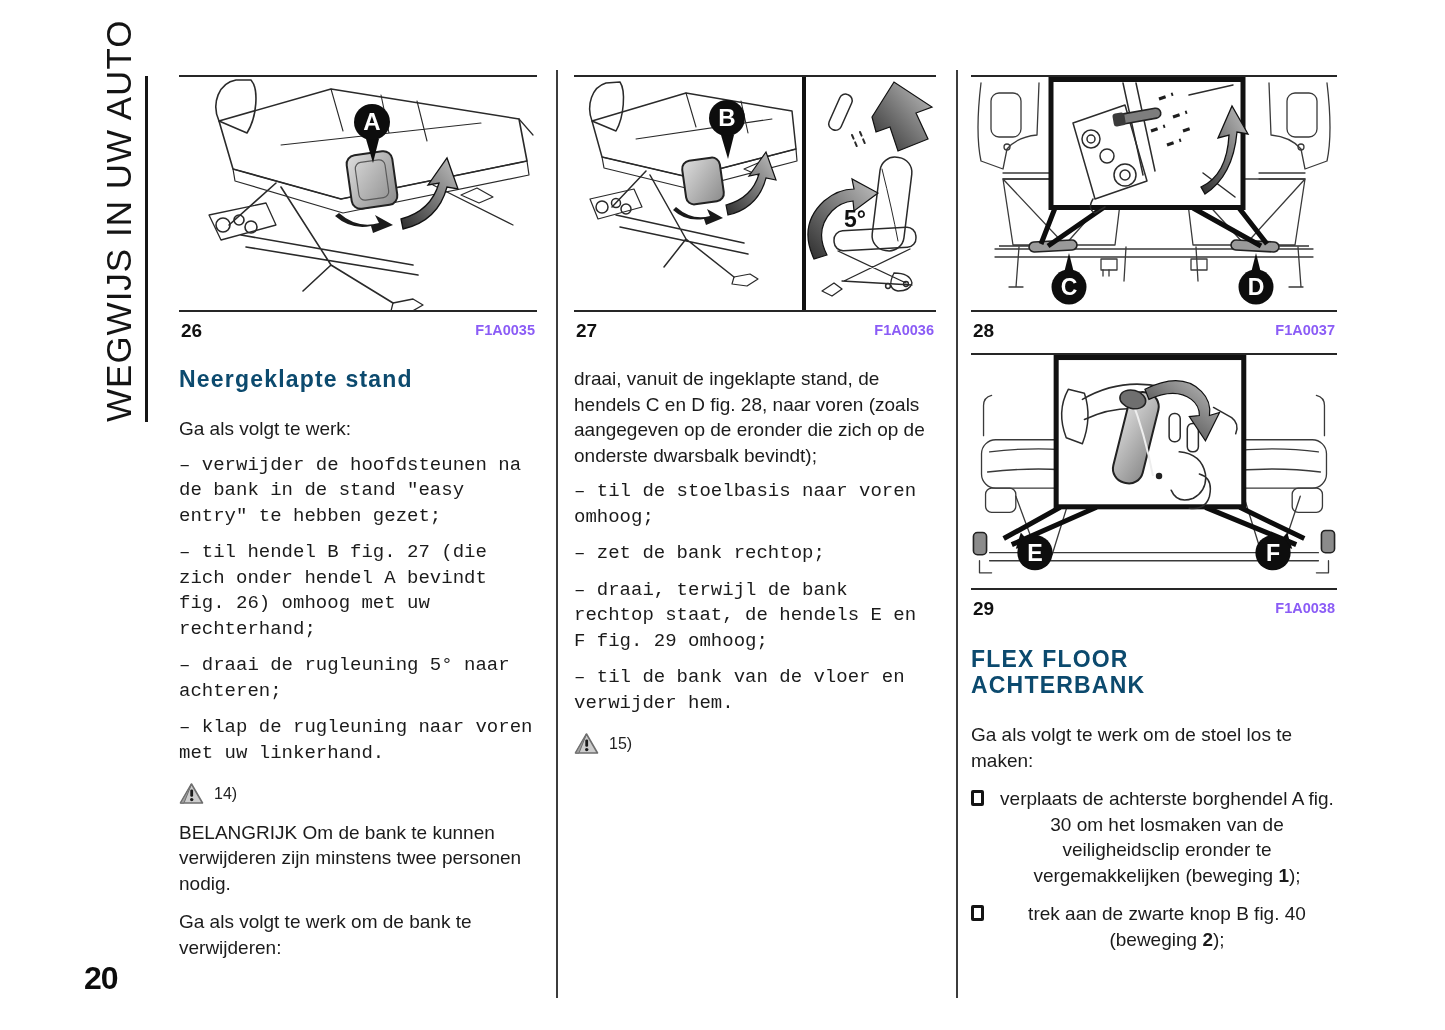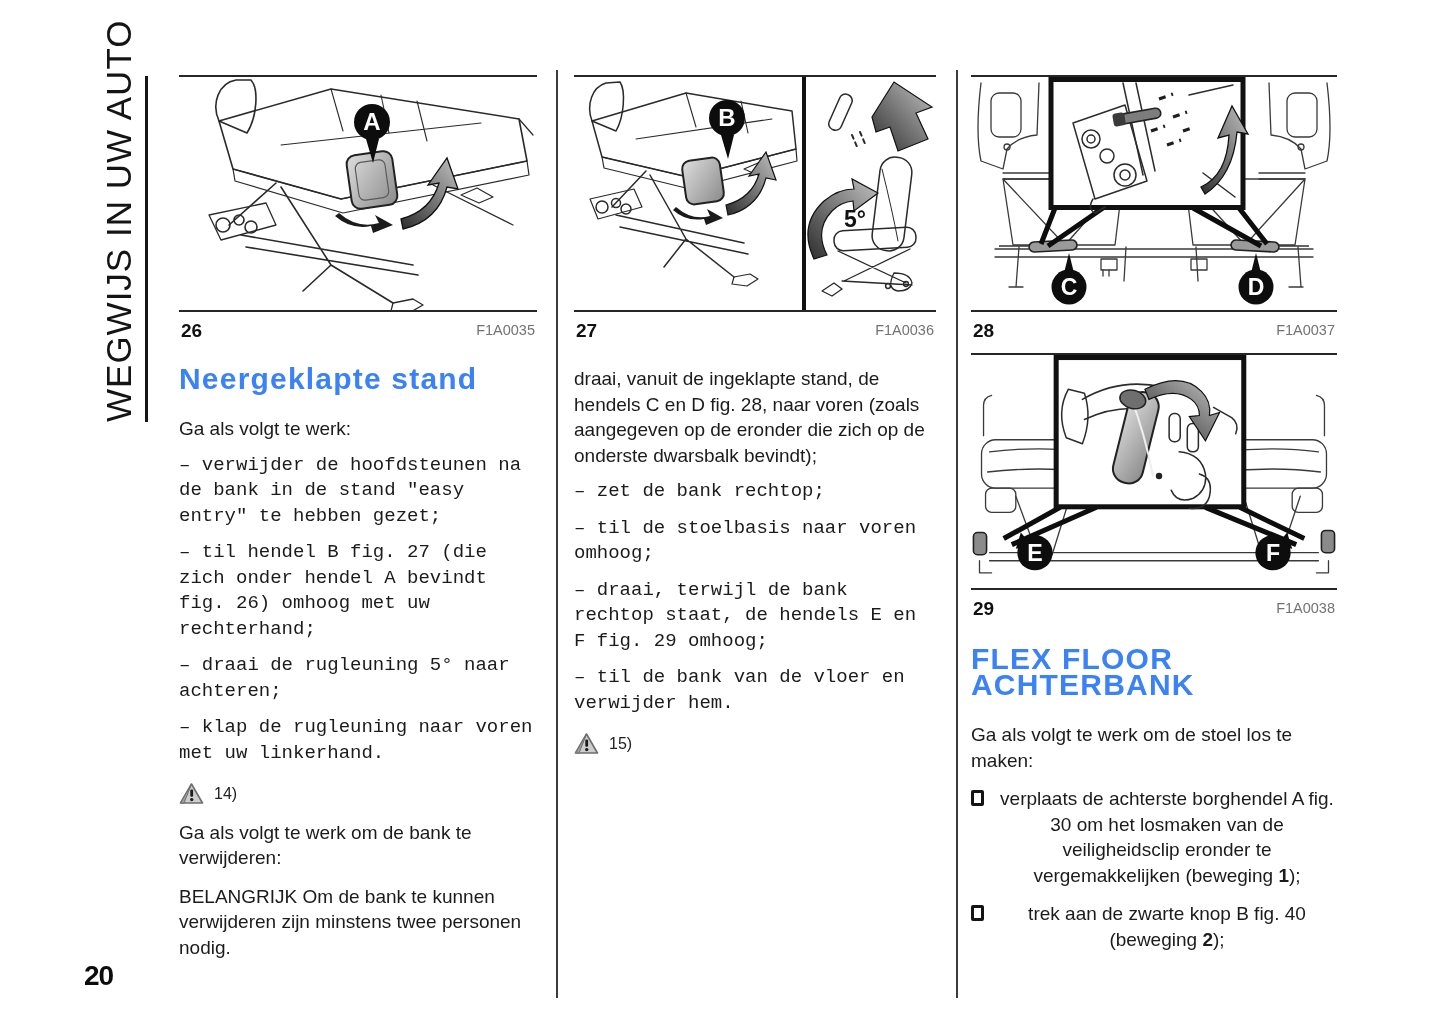--- a/index.html
+++ b/index.html
@@ -24,43 +24,43 @@
   .col2 { left:574px; width:362px; }
   .col3 { left:971px; width:366px; }
 
   
   .fig-art { border-top:2px solid #262626; border-bottom:2px solid #262626;
              height:237px; overflow:hidden; background:#fff; }
   .fig-art svg { display:block; width:100%; height:233px; }
   .fig-cap { display:flex; justify-content:space-between; align-items:flex-start;
              padding:6px 2px 0 2px; height:28px; }
   .fig-num  { font-weight:bold; font-size:19px; color:#111; }
-  .fig-code { font-weight:normal; font-size:14.5px; color:#737373; }
+  .fig-code { font-weight:bold; font-size:14.5px; color:#8b5cf6; }
   .fig29 { margin-top:13px; }
 
   
-  h2.sect { font-size:30px; line-height:26px; font-weight:bold; letter-spacing:1.2px;
-            color:#3b82f6; margin-top:26px; }
+  h2.sect { font-size:23px; line-height:26px; font-weight:bold; letter-spacing:1.2px;
+            color:#0c4a6e; margin-top:26px; }
   h2.caps { text-transform:none; }
 
   p { margin-top:24px; }
   p.item { margin-top:11px;font-family:Liberation Mono, monospace; }
   p.tight { margin-top:13px; }
 
   
   .warnrow { display:flex; align-items:center; gap:10px; margin-top:15px; }
   .warnrow .ref { font-size:16px; color:#222; }
 
   
   .cbullet { position:relative; padding-left:26px; margin-top:13px;text-align:center; }
   .cbox { position:absolute; left:0; top:4px; width:13px; height:16px;
           border:3px solid #141414; border-radius:2px; background:#fff; }
   .bold { font-weight:bold; }
 
-  .pagenum { position:absolute; left:84px; top:960px; font-size:28px; font-weight:bold;
+  .pagenum { position:absolute; left:84px; top:960px; font-size:32px; font-weight:bold;
              letter-spacing:-1px; color:#0c0c0c; }
 
   text.lbl { font-family:"Liberation Sans", sans-serif; font-weight:bold; fill:#fff; }
   text.deg { font-family:"Liberation Sans", sans-serif; font-weight:bold; fill:#111; }
 </style>
 </head>
 <body>
 
 <div class="page">
 
@@ -124,22 +124,22 @@
     <div class="warnrow">
       <svg width="25" height="23" viewBox="0 0 25 23">
         <path d="M12.5,2 L23.5,21 H1.5 Z" fill="#cdcdcd" stroke="#6e6e6e" stroke-width="1.6" stroke-linejoin="round"></path>
         <path d="M12.5,2 L5,21 H1.5 Z" fill="#9f9f9f" stroke="#6e6e6e" stroke-width="1"></path>
         <rect x="11.3" y="7.5" width="2.8" height="7.2" rx="1.2" fill="#1c1c1c"></rect>
         <circle cx="12.7" cy="17.6" r="1.7" fill="#1c1c1c"></circle>
       </svg>
       <span class="ref">14)</span>
     </div>
 
+    <p class="tight">BELANGRIJK Om de bank te kunnen verwijderen zijn minstens twee personen nodig.</p>
     <p class="tight">Ga als volgt te werk om de bank te verwijderen:</p>
-    <p class="tight">BELANGRIJK Om de bank te kunnen verwijderen zijn minstens twee personen nodig.</p>
   </div>
 
   <div class="col col2">
 
     <div class="figure">
       <div class="fig-art">
         <svg viewBox="0 0 358 233">
 
           <g stroke="#2a2a2a" stroke-width="1.5" fill="none" stroke-linejoin="round" stroke-linecap="round">
             <path d="M30,6 C16,10 10,28 16,44 L40,54 C48,40 50,14 44,5 Z"></path>
@@ -178,22 +178,22 @@
           <text class="deg" x="268" y="150" font-size="23">5°</text>
         </svg>
       </div>
       <div class="fig-cap">
         <span class="fig-num">27</span>
         <span class="fig-code">F1A0036</span>
       </div>
     </div>
 
     <p style="margin-top:26px">draai, vanuit de ingeklapte stand, de hendels C en D fig. 28, naar voren (zoals aangegeven op de eronder die zich op de onderste dwarsbalk bevindt);</p>
+    <p class="item">– til de stoelbasis naar voren omhoog;</p>
     <p class="item">– zet de bank rechtop;</p>
-    <p class="item">– til de stoelbasis naar voren omhoog;</p>
     <p class="item">– draai, terwijl de bank rechtop staat, de hendels E en F fig. 29 omhoog;</p>
     <p class="item">– til de bank van de vloer en verwijder hem.</p>
 
     <div class="warnrow">
       <svg width="25" height="23" viewBox="0 0 25 23">
         <path d="M12.5,2 L23.5,21 H1.5 Z" fill="#cdcdcd" stroke="#6e6e6e" stroke-width="1.6" stroke-linejoin="round"></path>
         <path d="M12.5,2 L5,21 H1.5 Z" fill="#9f9f9f" stroke="#6e6e6e" stroke-width="1"></path>
         <rect x="11.3" y="7.5" width="2.8" height="7.2" rx="1.2" fill="#1c1c1c"></rect>
         <circle cx="12.7" cy="17.6" r="1.7" fill="#1c1c1c"></circle>
       </svg>

